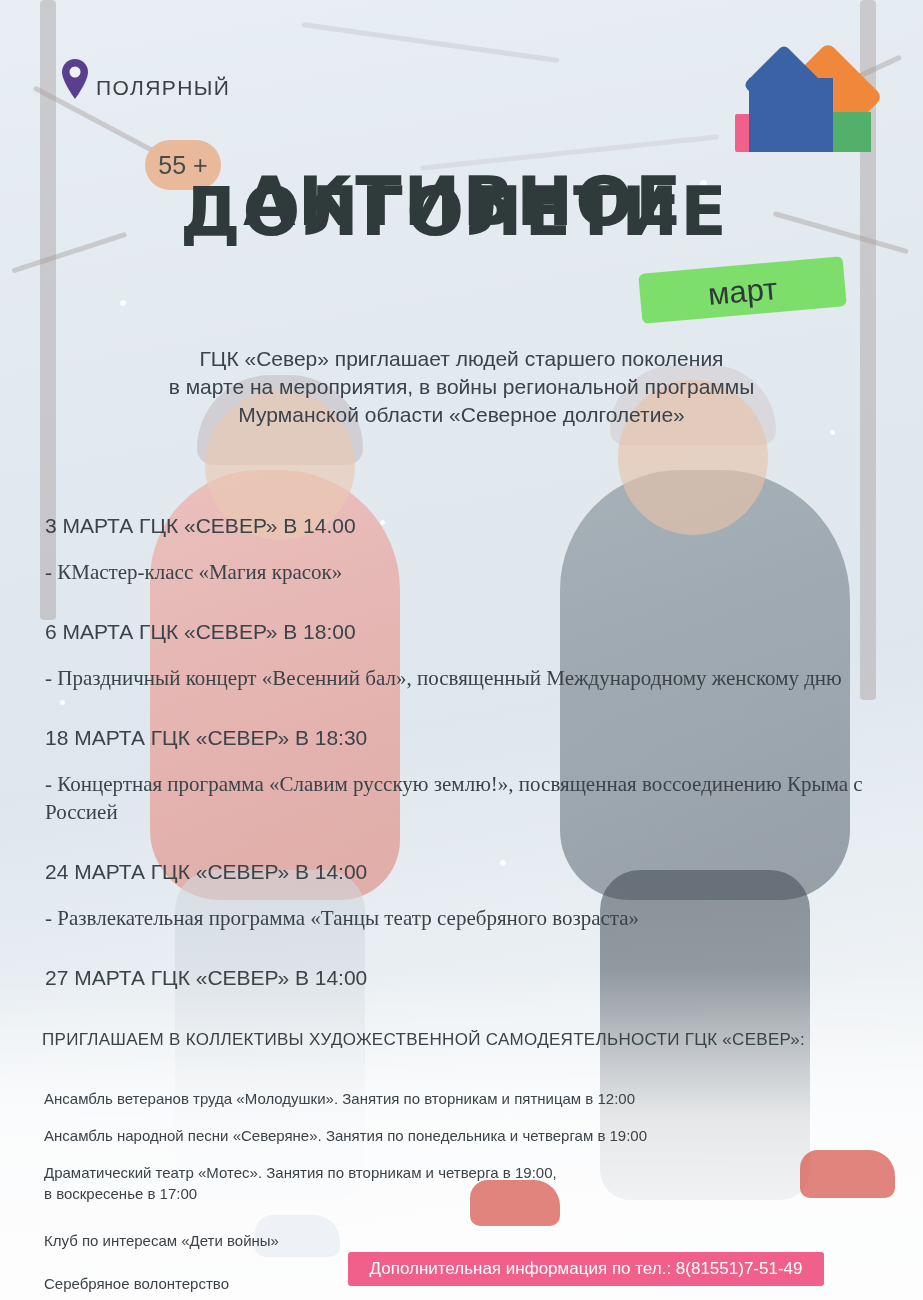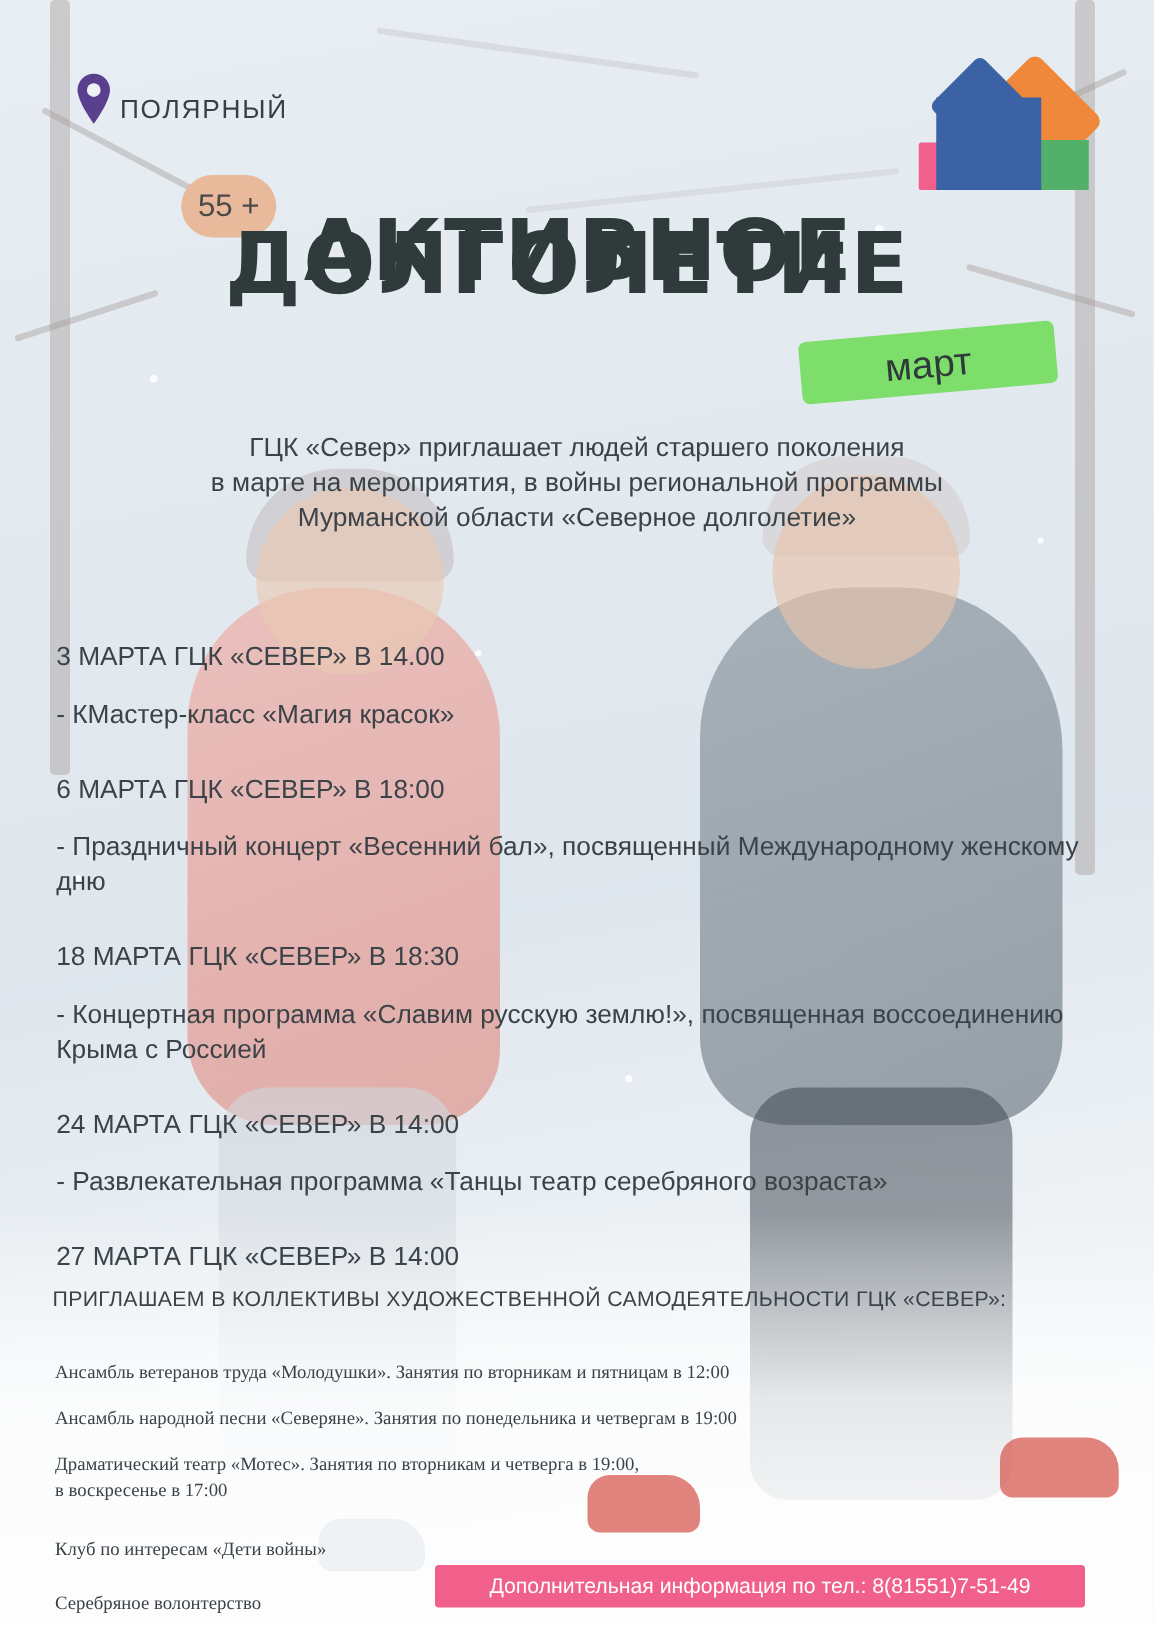--- a/index.html
+++ b/index.html
@@ -266,21 +266,21 @@
     font-size: 21px;
     color: #3b4348;
     margin: 0 0 20px 0;
     font-family: "Liberation Sans", sans-serif;
   }
   .ev-desc {
     font-size: 21px;
     color: #3b4348;
     margin: 0 0 34px 0;
     line-height: 28px;
-    font-family: Liberation Sans, sans-serif;
+    font-family: Liberation Serif, serif;
   }
 
   .note-tag {
     position: absolute;
     left: 578px;
     top: 922px;
     width: 278px;
     height: 34px;
     background: #8fe07e;
     border-radius: 4px;
@@ -308,28 +308,28 @@
     position: absolute;
     left: 44px;
     top: 1088px;
     width: 800px;
   }
   .group-line {
     font-size: 15px;
     line-height: 21px;
     color: #3b4348;
     margin: 0 0 16px 0;
-    font-family: Liberation Serif, serif;
+    font-family: Liberation Sans, sans-serif;
   }
 
   .phone-tag {
     position: absolute;
     left: 348px;
     top: 1252px;
-    width: 520px;
+    width: 476px;
     height: 34px;
     background: #f0608b;
     border-radius: 3px;
   }
   .phone-tag span {
     position: absolute;
     left: 0; right: 0; top: 7px;
     text-align: center;
     font-size: 17px;
     color: #ffffff;

